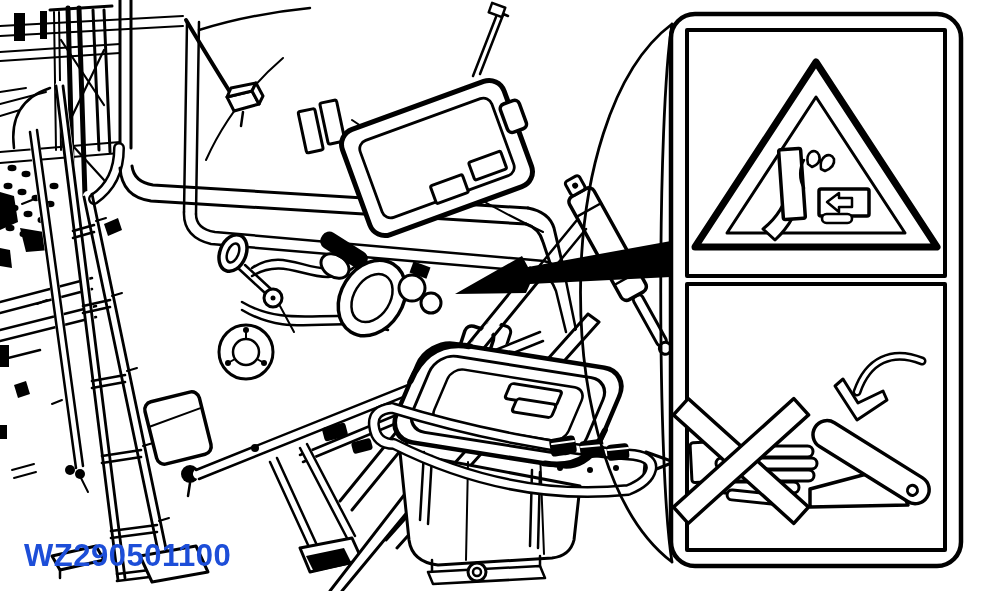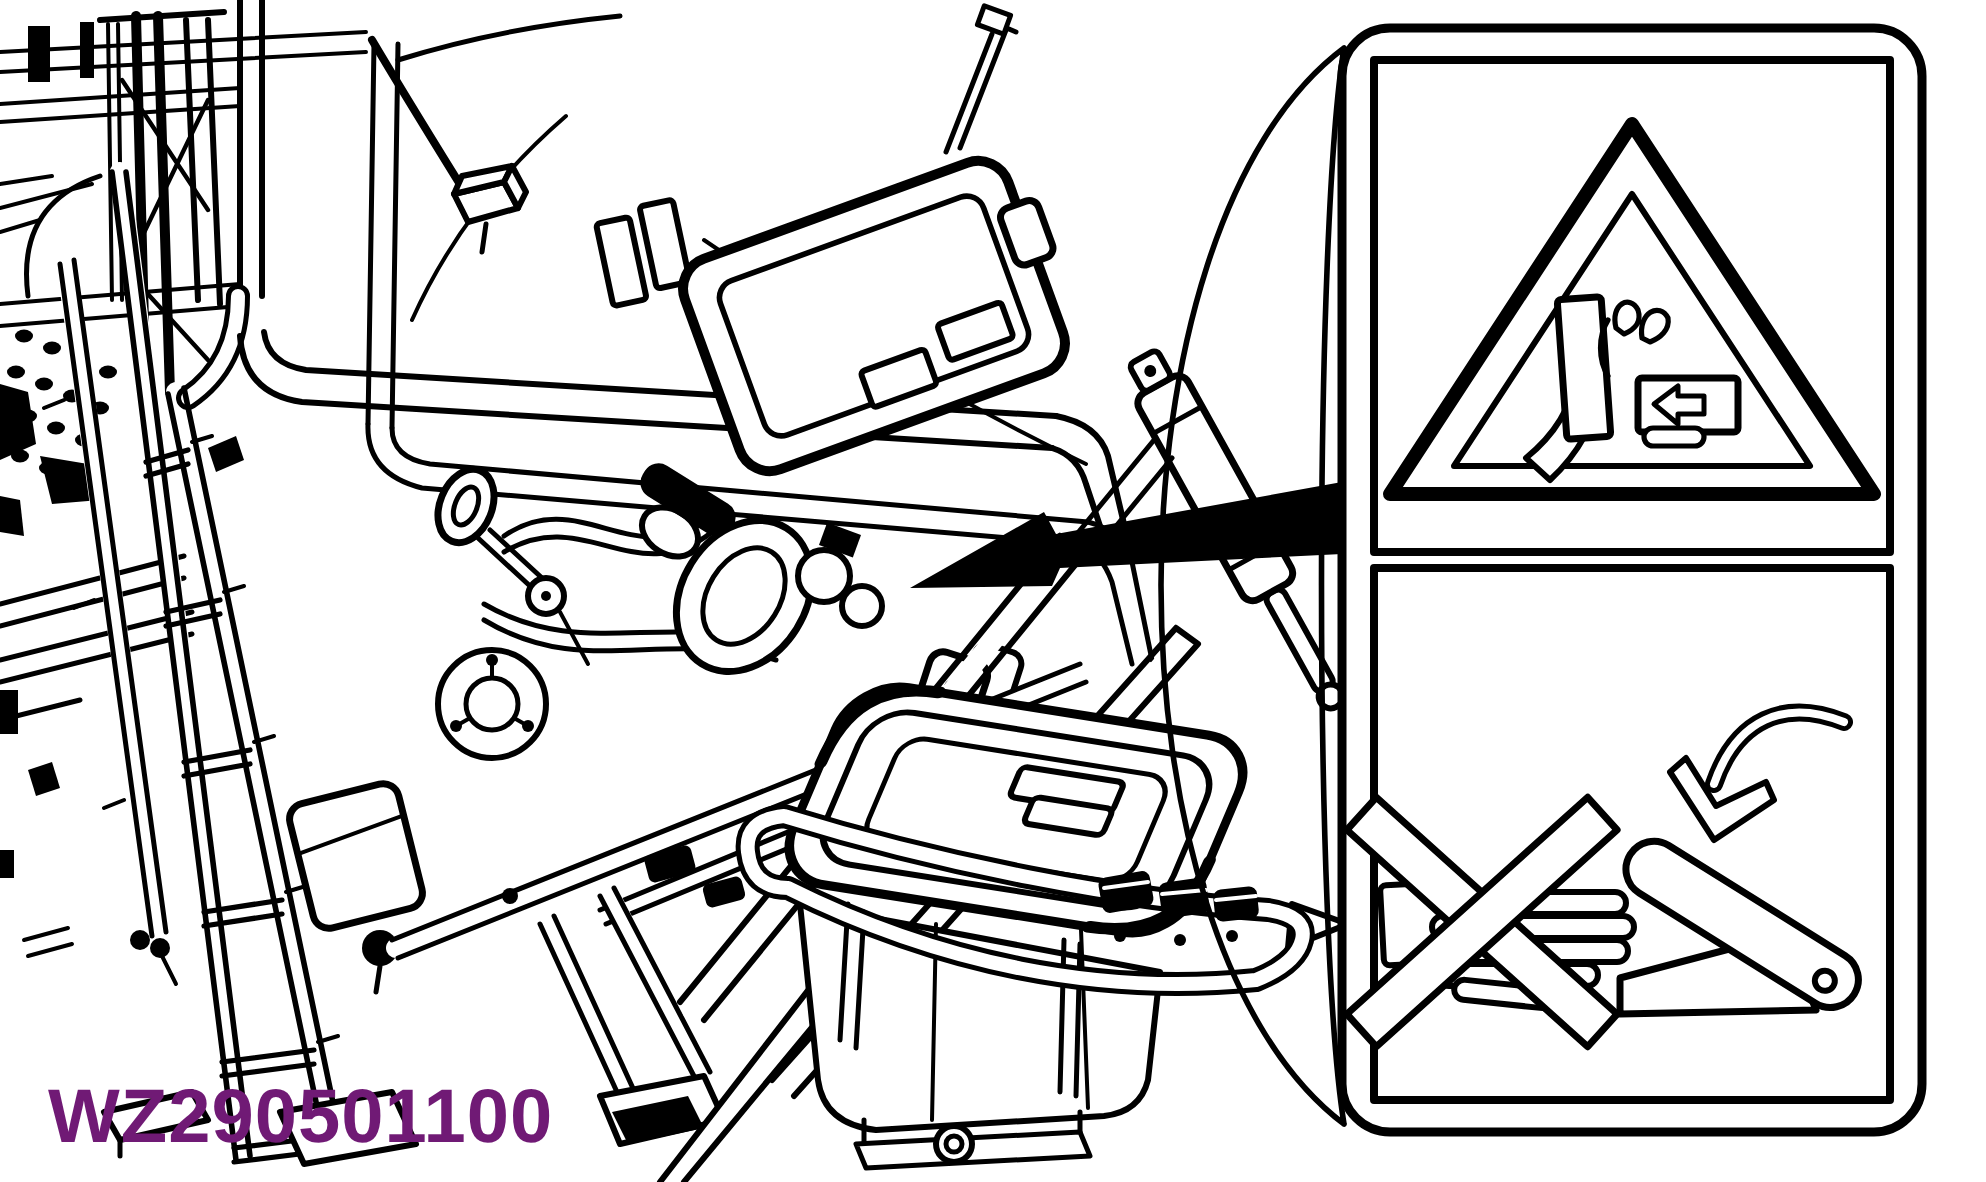--- a/index.html
+++ b/index.html
@@ -10,22 +10,22 @@
   .l{fill:none;stroke:#000;stroke-width:2.5;stroke-linecap:round;stroke-linejoin:round;}
   .f{fill:#fff;stroke:#000;stroke-width:3;stroke-linecap:round;stroke-linejoin:round;}
   .k{fill:#000;stroke:none;}
   .bk{fill:none;stroke:#fff;stroke-width:10;stroke-linecap:round;}
   .tube-o{fill:none;stroke:#000;stroke-width:12;stroke-linecap:round;}
   .tube-i{fill:none;stroke:#fff;stroke-width:7;stroke-linecap:round;}
   .wl{fill:none;stroke:#fff;stroke-width:2;stroke-linecap:round;}
   .sw2{stroke-width:2;}.sw22{stroke-width:2.2;}.sw25{stroke-width:2.5;}.sw26{stroke-width:2.6;}
   .sw28{stroke-width:2.8;}.sw3{stroke-width:3;}.sw35{stroke-width:3.5;}.sw4{stroke-width:4;}
   .sw45{stroke-width:4.5;}.sw5{stroke-width:5;}.sw6{stroke-width:6;}.sw7{stroke-width:7;}
-  .code{position:absolute;left:24px;top:538px;font-size:38px;font-weight:bold;
-        letter-spacing:0.5px;color:#701a75;}
+  .code{position:absolute;left:24px;top:538px;font-size:31px;font-weight:bold;
+        letter-spacing:0.5px;color:#1d4ed8;}
 </style>
 </head>
 <body>
 
 <div class="stage">
 <svg width="993" height="591" viewBox="0 0 993 591">
 
   <g>
     <path class="l sw2" d="M0,26 L183,16 M0,36 L183,26 M0,52 L120,44 M0,61 L120,53 M0,92 L26,88 M0,104 L46,92 M0,116 L20,110"></path>
     <rect class="k" x="14" y="13" width="11" height="28"></rect>

